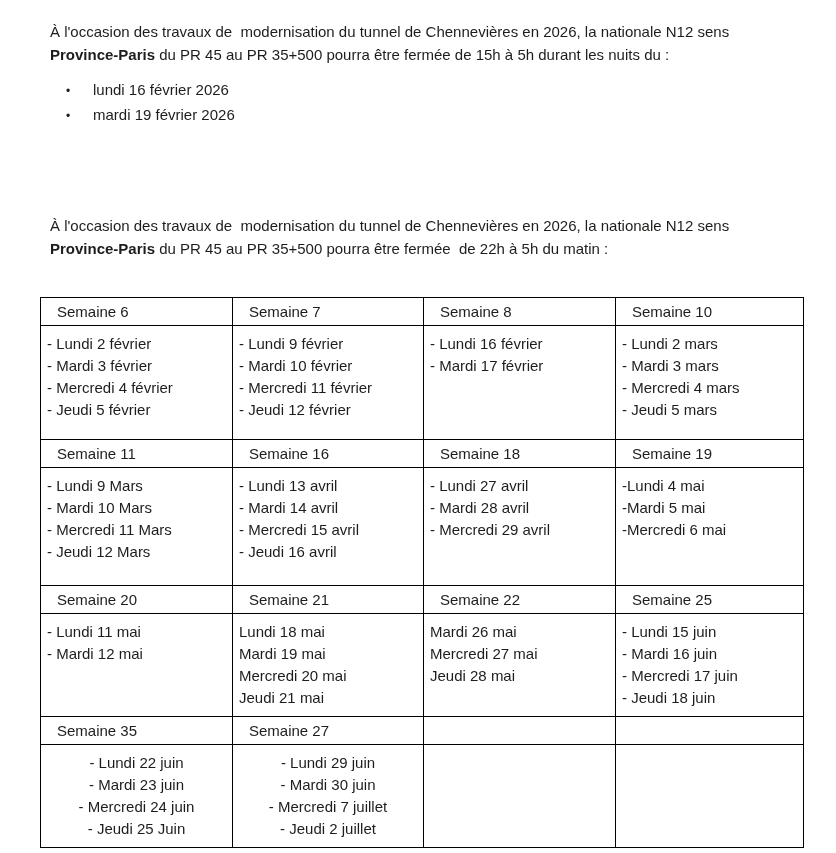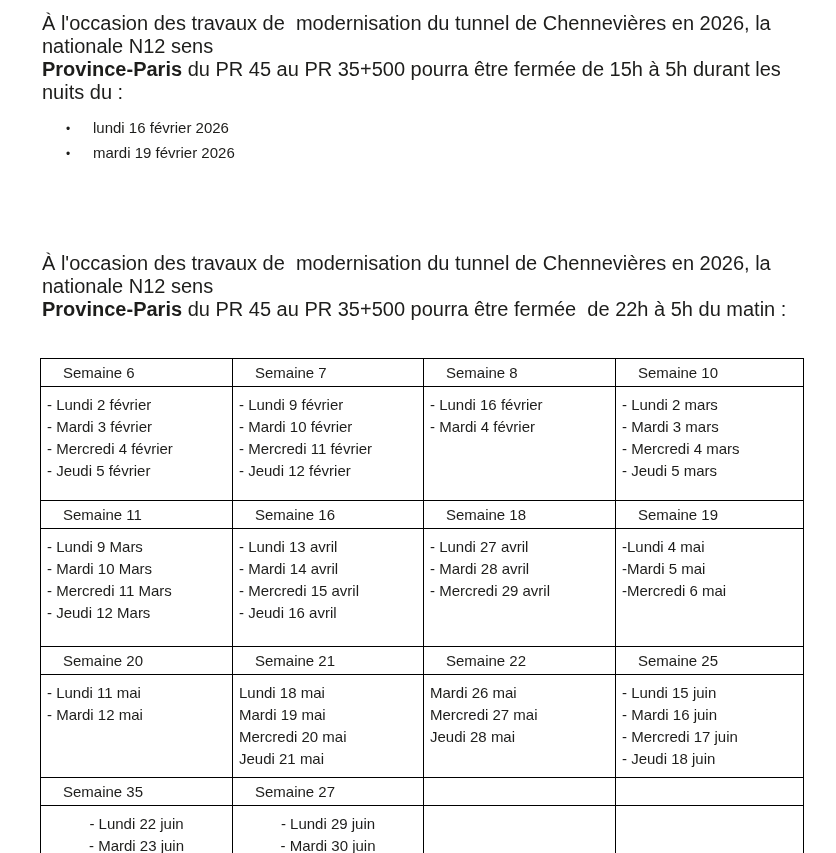--- a/index.html
+++ b/index.html
@@ -13,22 +13,22 @@
     font-family: "Liberation Sans", sans-serif;
     color: #1d1d1b;
     overflow: hidden;
   }
   .doc {
     padding: 8px 22px 0 38px;
     box-sizing: border-box;
     width: 836px;
   }
   .intro {
-    margin: 4px;
-    font-size: 20px;
+    margin: 12px;
+    font-size: 15px;
     line-height: 23px;
     white-space: pre-wrap;
   }
   .intro strong { font-weight: bold; }
   .intro.second { margin-top: 86px; }
   .bullets {
     list-style: none;
     margin: 12px 0 0 0;
     padding: 0;
   }
@@ -53,21 +53,21 @@
     width: 763px;
   }
   table.closures td {
     border: 1px solid #000000;
     vertical-align: top;
     font-size: 15px;
     box-sizing: border-box;
   }
   tr.hrow td {
     height: 28px;
-    padding: 3px 22px;
+    padding: 3px 16px;
     line-height: 21px;
     margin-top: 28px;
   }
   tr.crow td {
     padding: 7px 6px;
     line-height: 22px;
     white-space: pre-line;
     margin-left: 31px;
   }
   tr.crow.g1 td { height: 114px; }
@@ -112,21 +112,21 @@
       <tr class="crow g1">
         <td>- Lundi 2 février
 - Mardi 3 février
 - Mercredi 4 février
 - Jeudi 5 février</td>
         <td>- Lundi 9 février
 - Mardi 10 février
 - Mercredi 11 février
 - Jeudi 12 février</td>
         <td>- Lundi 16 février
-- Mardi 4 février</td>
+- Mardi 17 février</td>
         <td>- Lundi 2 mars
 - Mardi 3 mars
 - Mercredi 4 mars
 - Jeudi 5 mars</td>
       </tr>
       <tr class="hrow">
         <td>Semaine 11</td>
         <td>Semaine 16</td>
         <td>Semaine 18</td>
         <td>Semaine 19</td>

